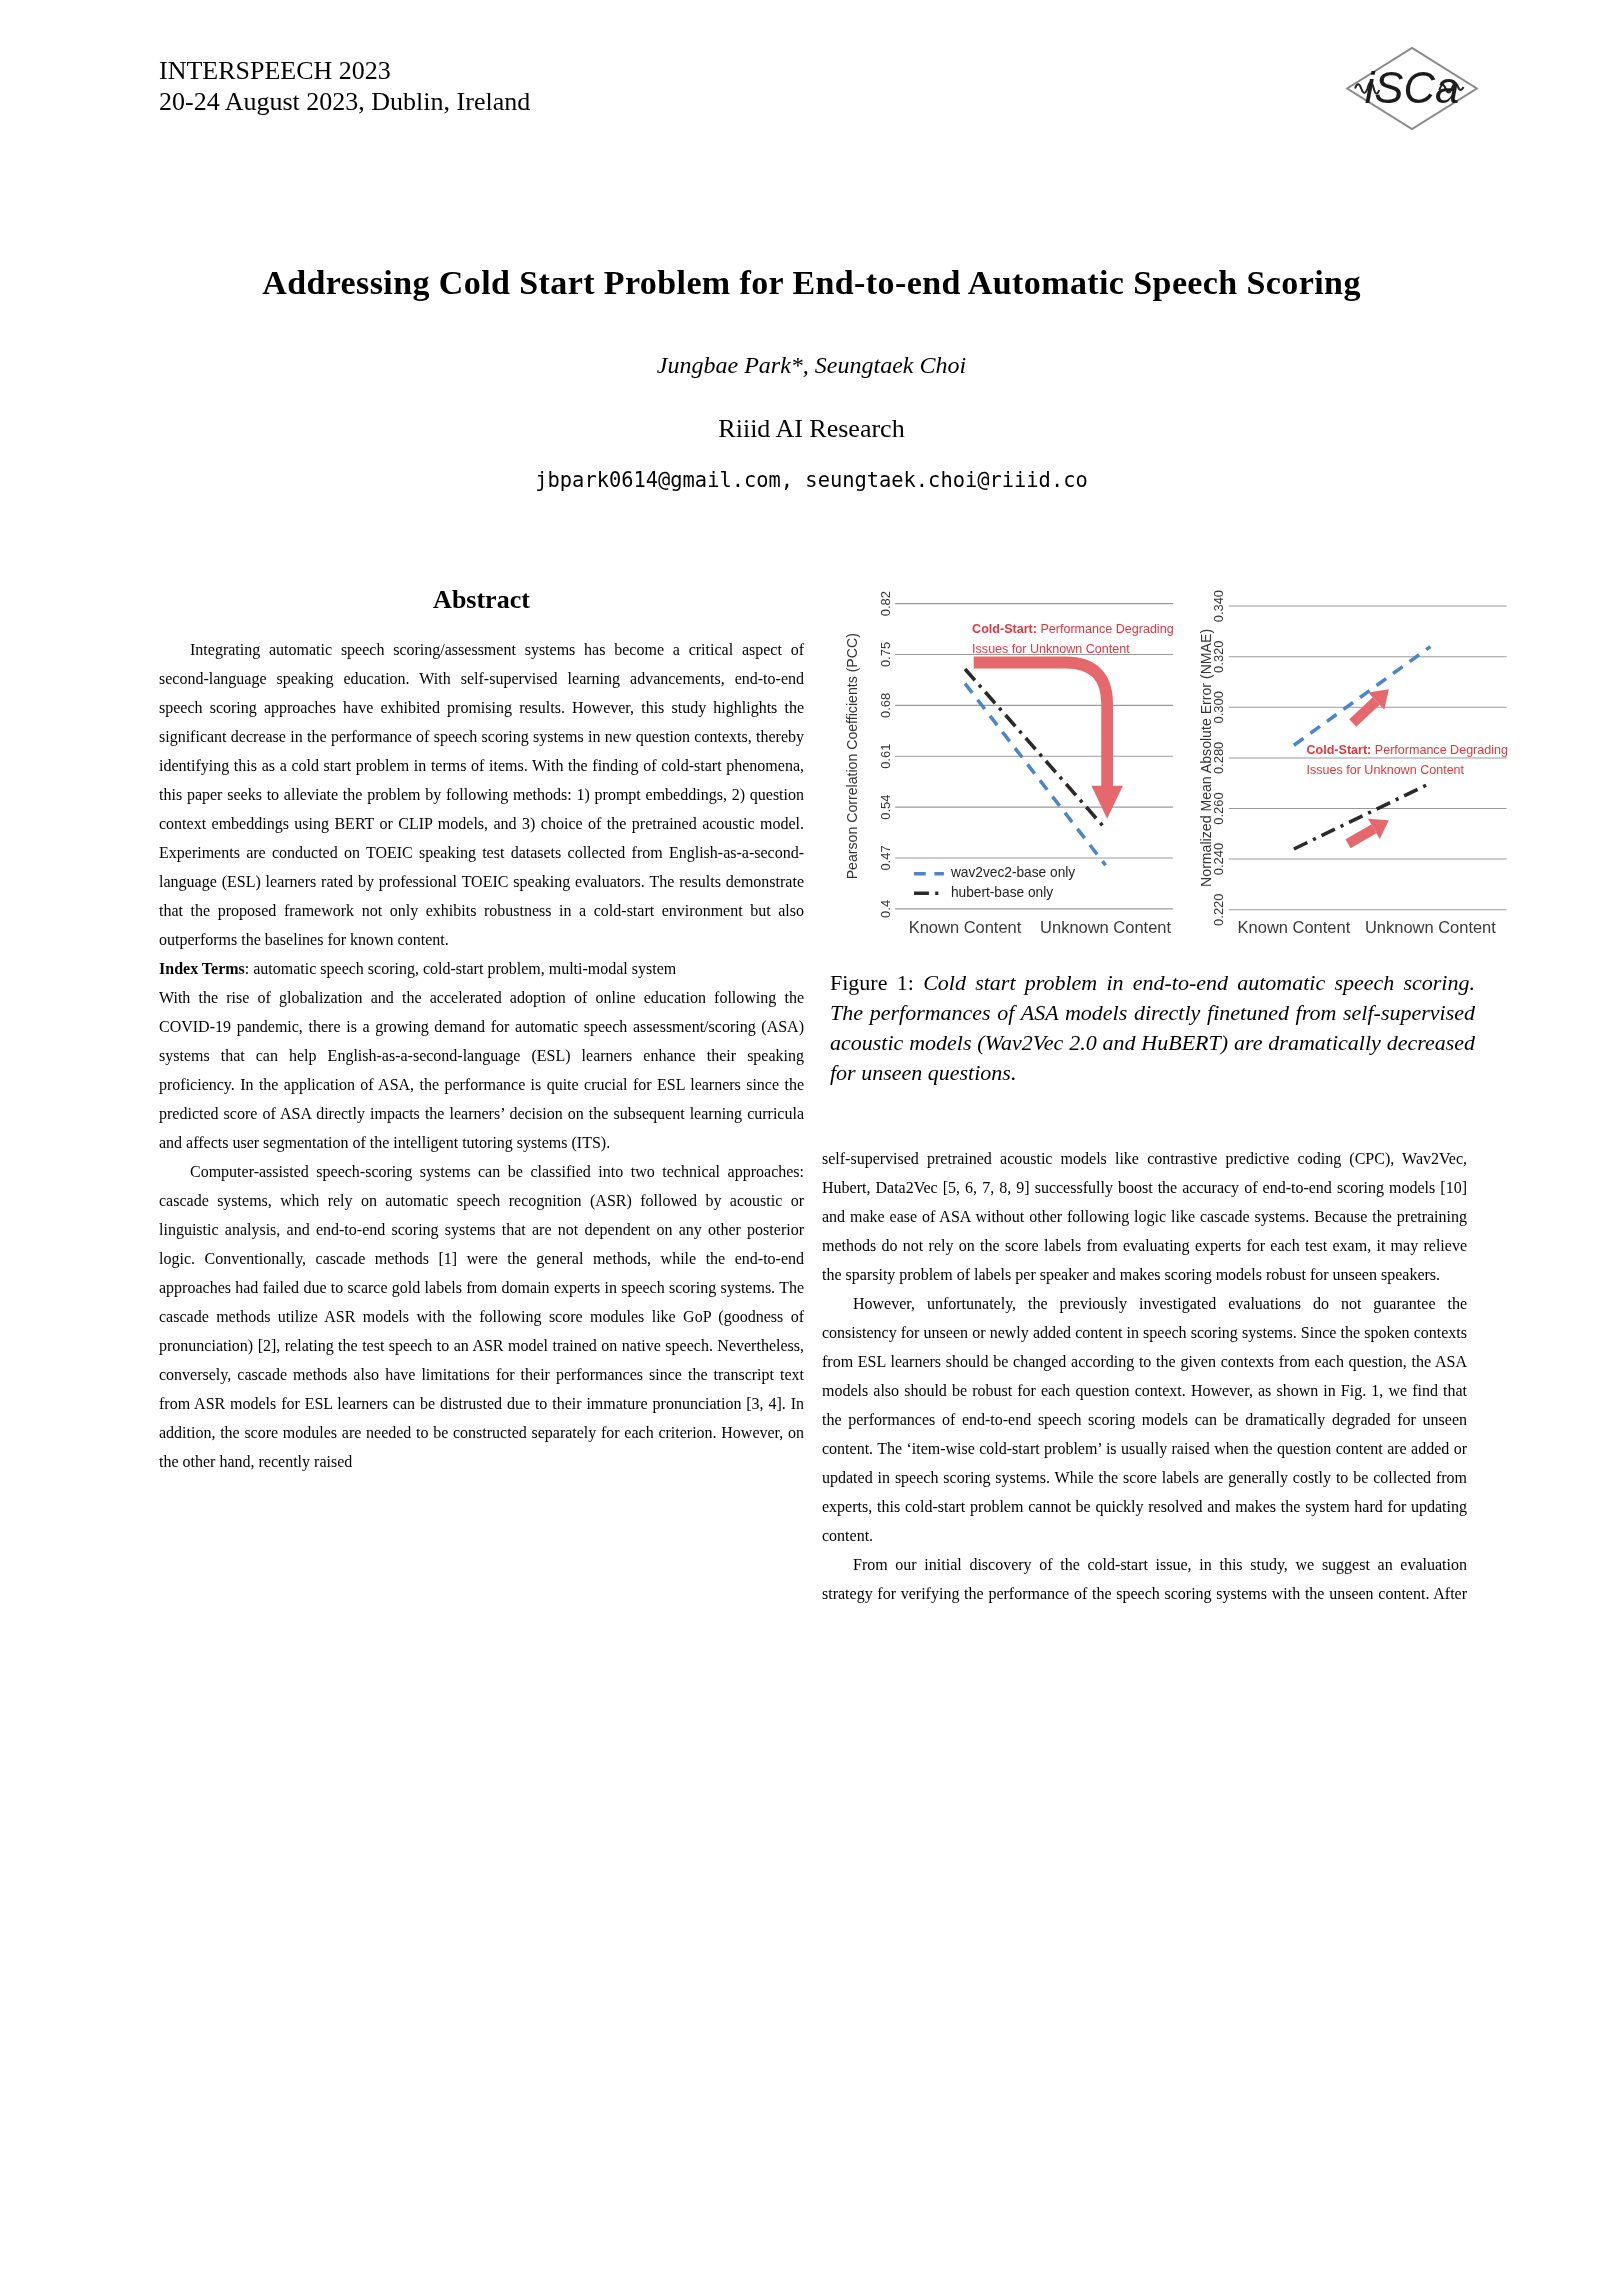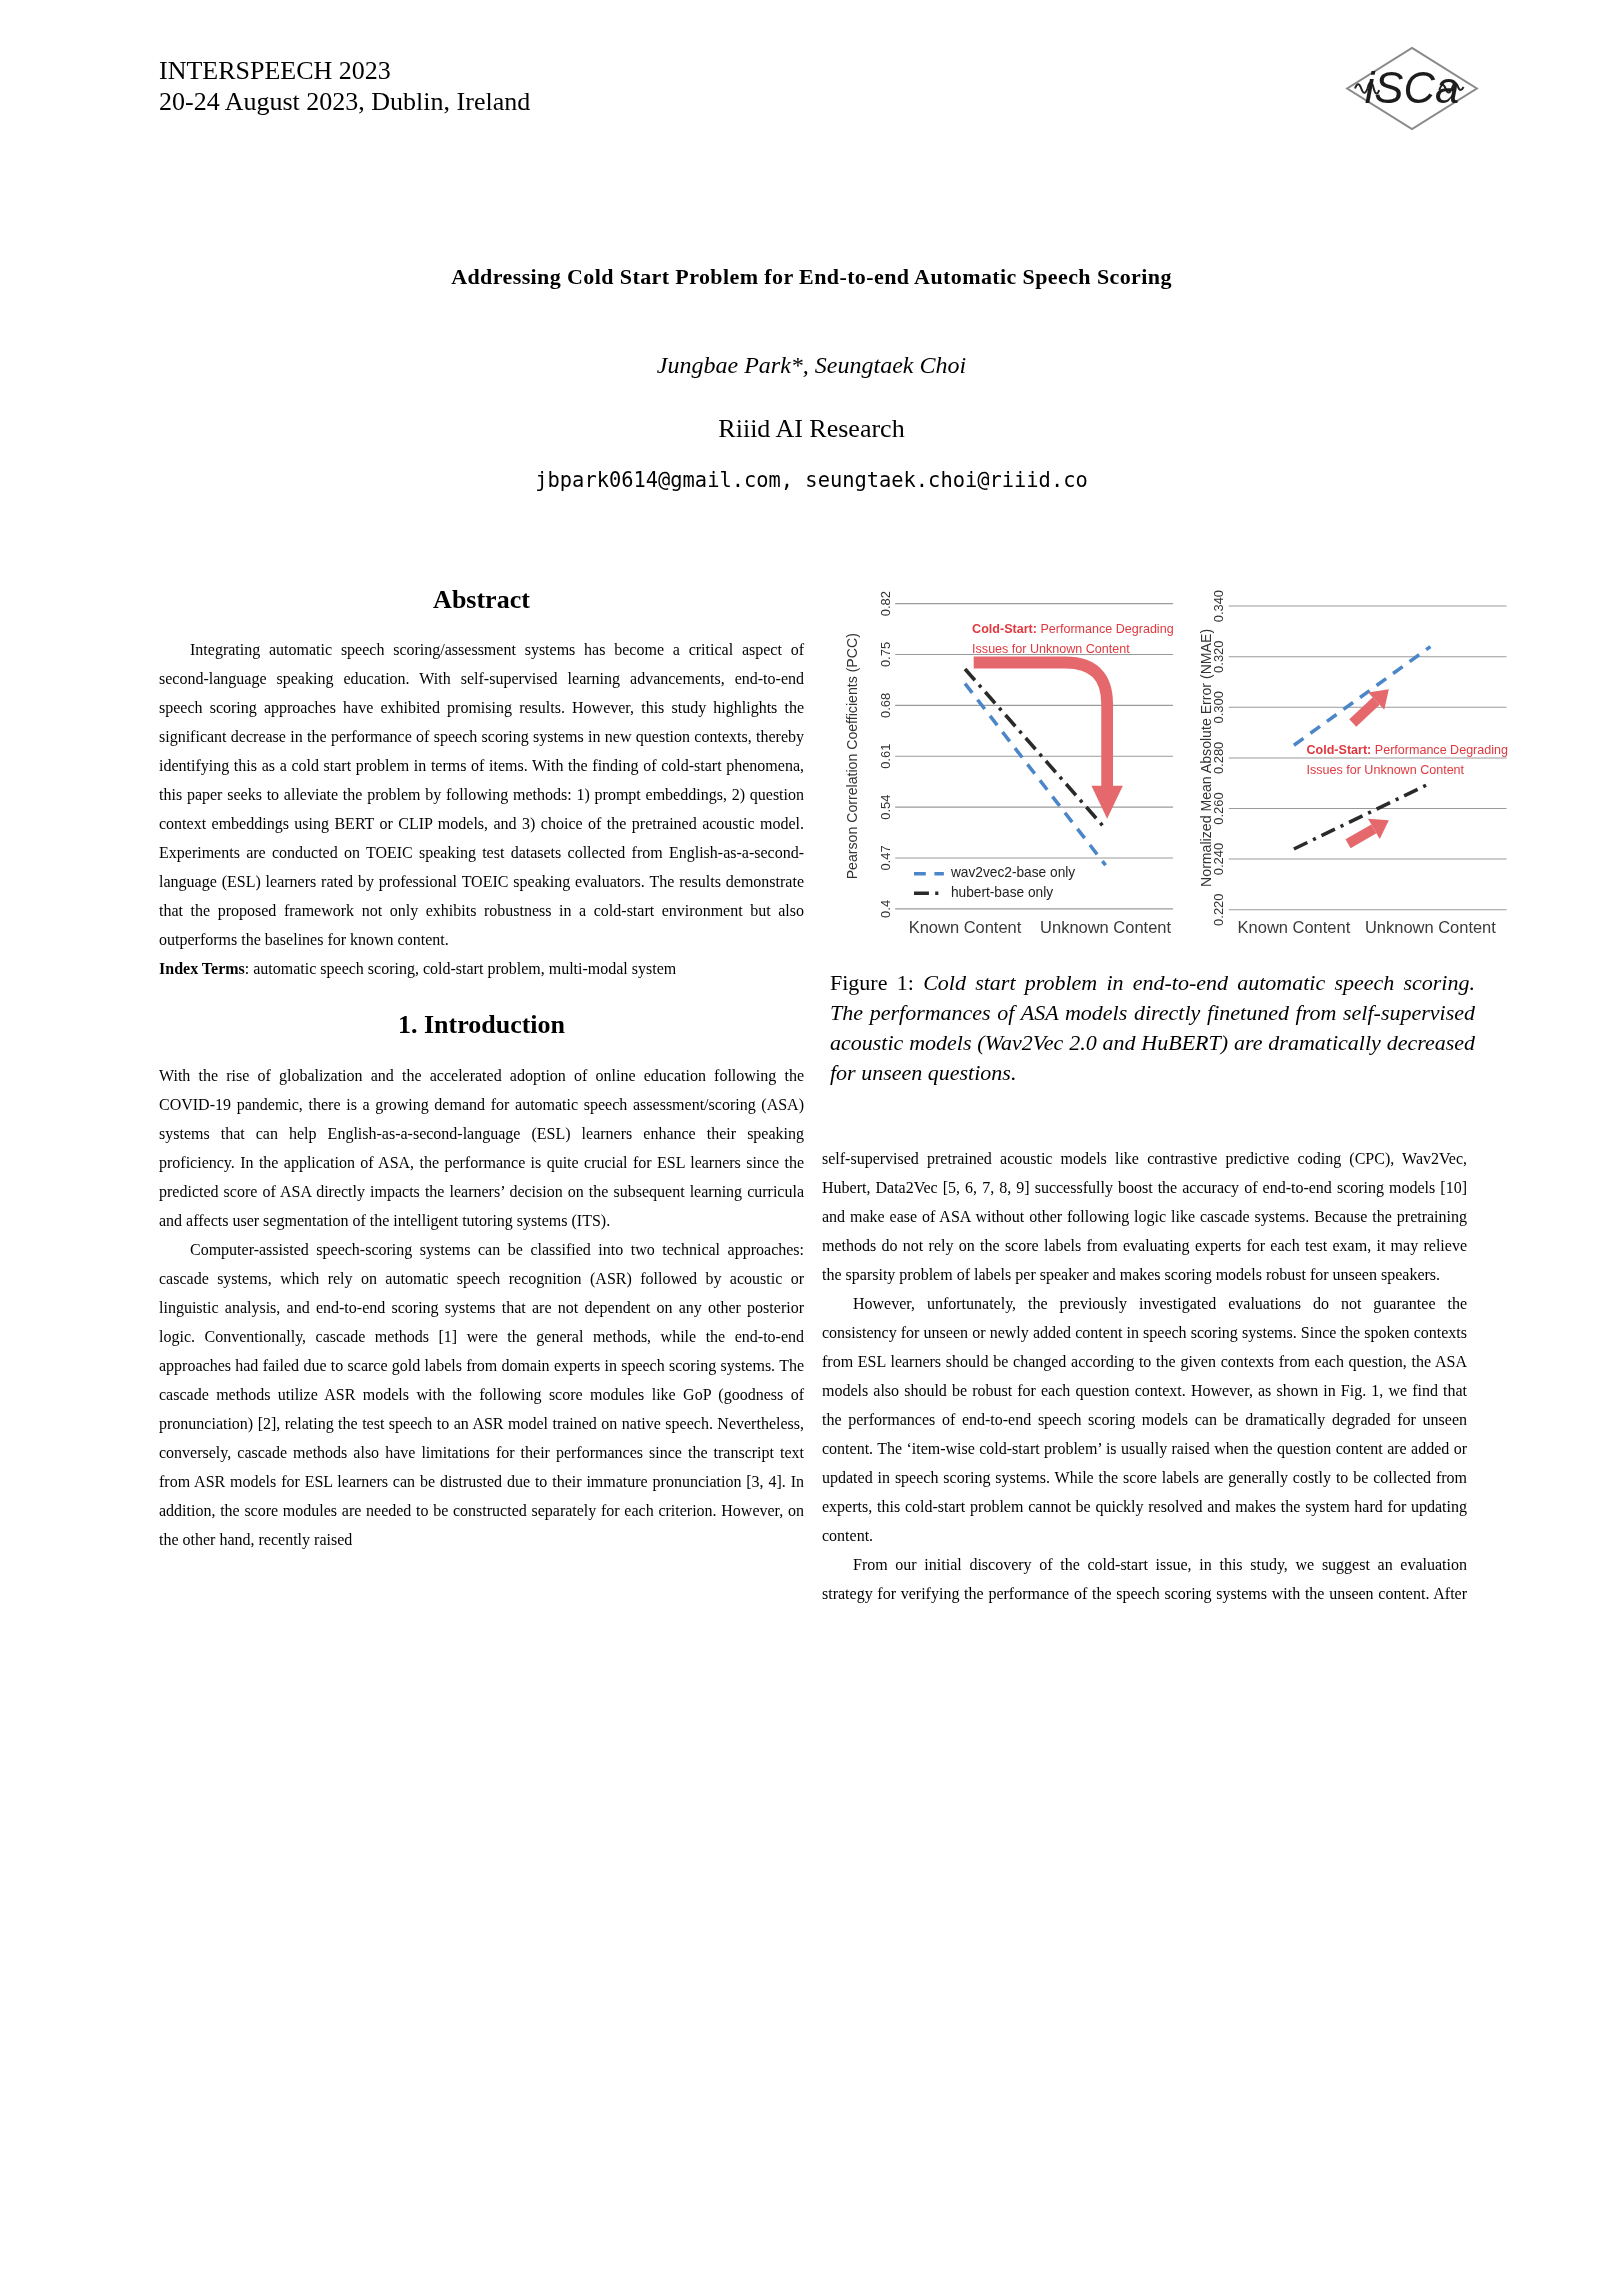--- a/index.html
+++ b/index.html
@@ -2,21 +2,21 @@
 <html style="font-size:12.6px"><head>
 <meta charset="utf-8">
 <title>Paper</title>
 <style>
   html,body{margin:0;padding:0;background:#ffffff;}
   #page{position:relative;width:1623px;height:1615px;background:#ffffff;overflow:hidden;
         font-family:"Liberation Serif",serif;color:#000;}
   .hdr{position:absolute;left:159px;font-size:26px;line-height:31px;}
   #logo{position:absolute;left:1342px;top:44px;width:140px;height:89px;}
   .title{position:absolute;left:102px;top:264px;width:1419px;text-align:center;
-         font-size:22px;font-weight:bold;letter-spacing:0.4px;}
+         font-size:34px;font-weight:bold;letter-spacing:0.4px;}
   .authors{position:absolute;left:102px;top:352px;width:1419px;text-align:center;
            font-size:24px;font-style:italic;}
   .affil{position:absolute;left:102px;top:414px;width:1419px;text-align:center;font-size:26px;}
   .emails{position:absolute;left:102px;top:460px;width:1419px;text-align:center;
           font-family:"DejaVu Sans Mono",monospace;font-size:20.4px;margin-top:8px;}
   .col-left{position:absolute;left:159px;top:585px;width:645px;}
   .col-right{position:absolute;left:822px;top:561px;width:645px;}
   .sec-head{text-align:center;font-size:26px;font-weight:bold;margin:0 0 20.4px 0;}
   .intro-head{margin:27px 0 20.4px 0;}
   p.body{font-size:16px;line-height:29px;text-align:justify;margin:0;}
@@ -52,21 +52,20 @@
 
   <div class="title">Addressing Cold Start Problem for End-to-end Automatic Speech Scoring</div>
   <div class="authors">Jungbae Park*, Seungtaek Choi</div>
   <div class="affil">Riiid AI Research</div>
   <div class="emails">jbpark0614@gmail.com, seungtaek.choi@riiid.co</div>
 
   <div class="col-left">
     <div class="sec-head">Abstract</div>
     <p class="body indent">Integrating automatic speech scoring/assessment systems has become a critical aspect of second-language speaking education. With self-supervised learning advancements, end-to-end speech scoring approaches have exhibited promising results. However, this study highlights the significant decrease in the performance of speech scoring systems in new question contexts, thereby identifying this as a cold start problem in terms of items. With the finding of cold-start phenomena, this paper seeks to alleviate the problem by following methods: 1) prompt embeddings, 2) question context embeddings using BERT or CLIP models, and 3) choice of the pretrained acoustic model. Experiments are conducted on TOEIC speaking test datasets collected from English-as-a-second-language (ESL) learners rated by professional TOEIC speaking evaluators. The results demonstrate that the proposed framework not only exhibits robustness in a cold-start environment but also outperforms the baselines for known content.</p>
     <p class="body"><b>Index Terms</b><span>: automatic speech scoring, cold-start problem, multi-modal system</span></p>
-    <div class="sec-head intro-head">1.  Introduction</div>
     <p class="body">With the rise of globalization and the accelerated adoption of online education following the COVID-19 pandemic, there is a growing demand for automatic speech assessment/scoring (ASA) systems that can help English-as-a-second-language (ESL) learners enhance their speaking proficiency. In the application of ASA, the performance is quite crucial for ESL learners since the predicted score of ASA directly impacts the learners’ decision on the subsequent learning curricula and affects user segmentation of the intelligent tutoring systems (ITS).</p>
     <p class="body indent">Computer-assisted speech-scoring systems can be classified into two technical approaches: cascade systems, which rely on automatic speech recognition (ASR) followed by acoustic or linguistic analysis, and end-to-end scoring systems that are not dependent on any other posterior logic. Conventionally, cascade methods [1] were the general methods, while the end-to-end approaches had failed due to scarce gold labels from domain experts in speech scoring systems. The cascade methods utilize ASR models with the following score modules like GoP (goodness of pronunciation) [2], relating the test speech to an ASR model trained on native speech. Nevertheless, conversely, cascade methods also have limitations for their performances since the transcript text from ASR models for ESL learners can be distrusted due to their immature pronunciation [3, 4]. In addition, the score modules are needed to be constructed separately for each criterion. However, on the other hand, recently raised</p>
   </div>
 
   <div class="footnote">
     <div class="rule"></div>
     <div class="fn-text">*Work done while baselines with Riiid; now at Bucketplace Inc.</div>
   </div>
 
   <div class="col-right">

